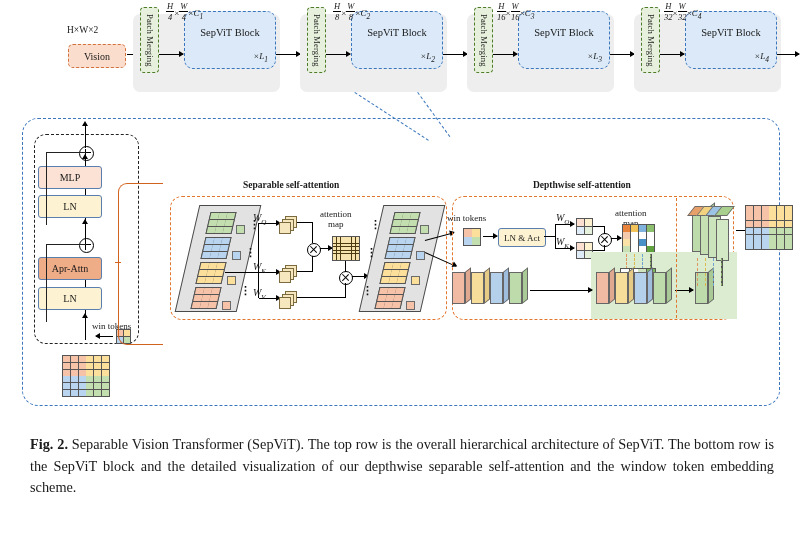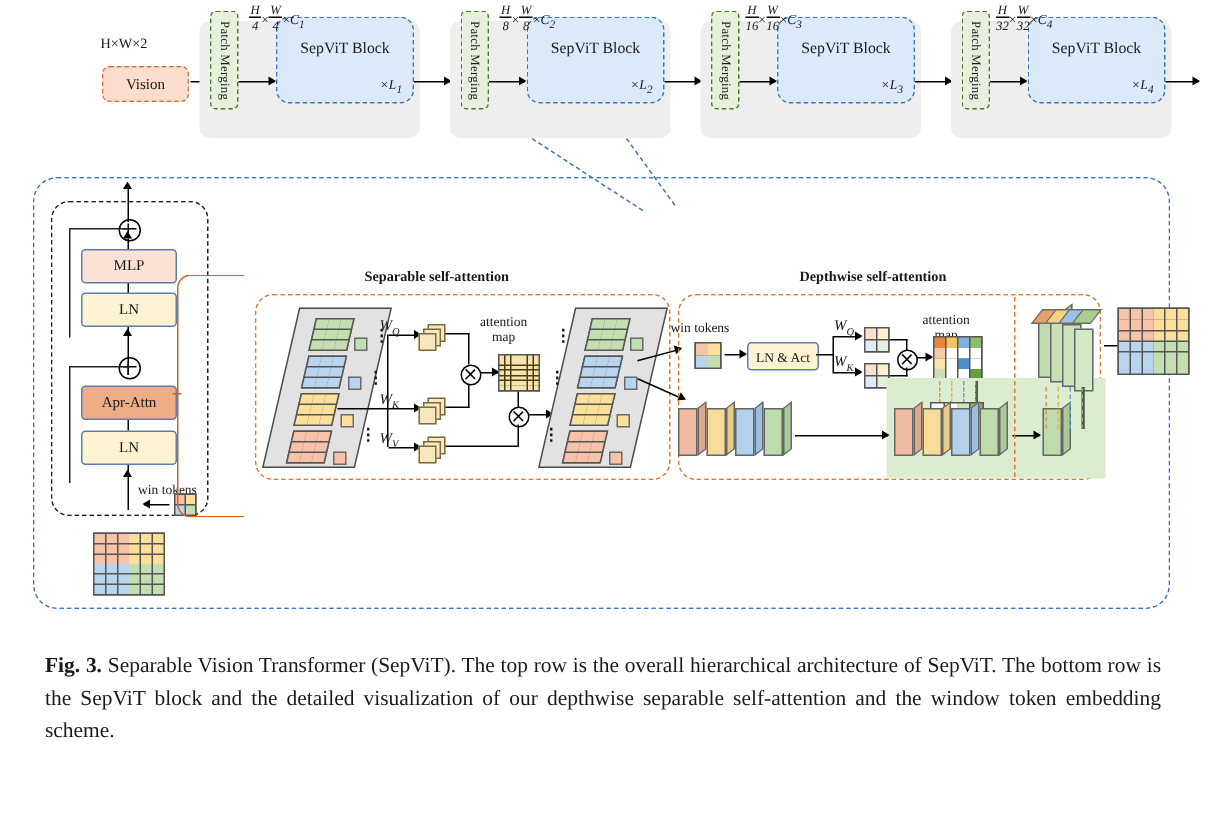--- a/index.html
+++ b/index.html
@@ -31,21 +31,21 @@
   .arr::after{content:"";position:absolute;right:-1px;top:-2.6px;border-left:5px solid #000;border-top:3.3px solid transparent;border-bottom:3.3px solid transparent;}
   .arrv{position:absolute;width:1.4px;background:#000;}
   .arrv::after{content:"";position:absolute;top:-5px;left:-2.8px;border-bottom:5px solid #000;border-left:3.3px solid transparent;border-right:3.3px solid transparent;}
 
   
   .outerpanel{position:absolute;left:22px;top:118px;width:756px;height:286px;border:1.3px dashed #3b76bd;border-radius:16px;}
   .leadline{position:absolute;border-top:1.1px dashed #3b76bd;transform-origin:0 0;}
 
   
   .blkpanel{position:absolute;left:34px;top:134px;width:103px;height:208px;border:1.4px dashed #222;border-radius:12px;}
-  .opbox{position:absolute;height:21px;width:62px;left:54px;border:1.1px solid #5a7fae;border-radius:3px;font-size:10px;}
+  .opbox{position:absolute;height:21px;width:62px;left:38px;border:1.1px solid #5a7fae;border-radius:3px;font-size:10px;}
   .op-mlp{background:#fbe2d4;top:166px;}
   .op-ln1{background:#fdf3d2;top:195px;}
   .op-attn{background:#f0a377;top:257px;background:#eeac87;}
   .op-ln2{background:#fdf3d2;top:287px;}
   .plus{position:absolute;width:13px;height:13px;border:1.3px solid #000;border-radius:50%;left:79px;}
   .plus::before,.plus::after{content:"";position:absolute;background:#000;}
   .plus::before{left:2px;right:2px;top:5.2px;height:1.2px;}
   .plus::after{top:2px;bottom:2px;left:5.2px;width:1.2px;}
   .skip{position:absolute;border:1.4px solid #222;border-right:none;}
 
@@ -655,17 +655,17 @@
       <div style="background:#c3dfb0"></div>
     <div style="background:#b9d4ee"></div>
       <div style="background:#b9d4ee"></div>
       <div style="background:#b9d4ee"></div>
       <div style="background:#c3dfb0"></div>
       <div style="background:#c3dfb0"></div>
       <div style="background:#c3dfb0"></div>
   </div>
 
   <div class="caption">
-    <b>Fig. 3.</b>
+    <b>Fig. 2.</b>
     <span>Separable Vision Transformer (SepViT). The top row is the overall hierarchical architecture of SepViT. The bottom row is the SepViT block and the detailed visualization of our depthwise separable self-attention and the window token embedding scheme.</span>
   </div>
 
 </div>
 
 </body></html>

